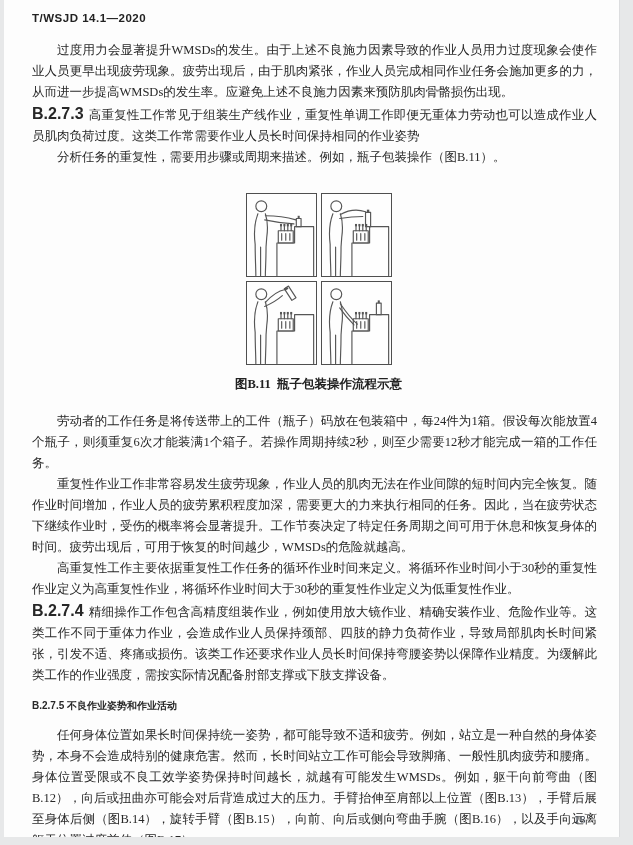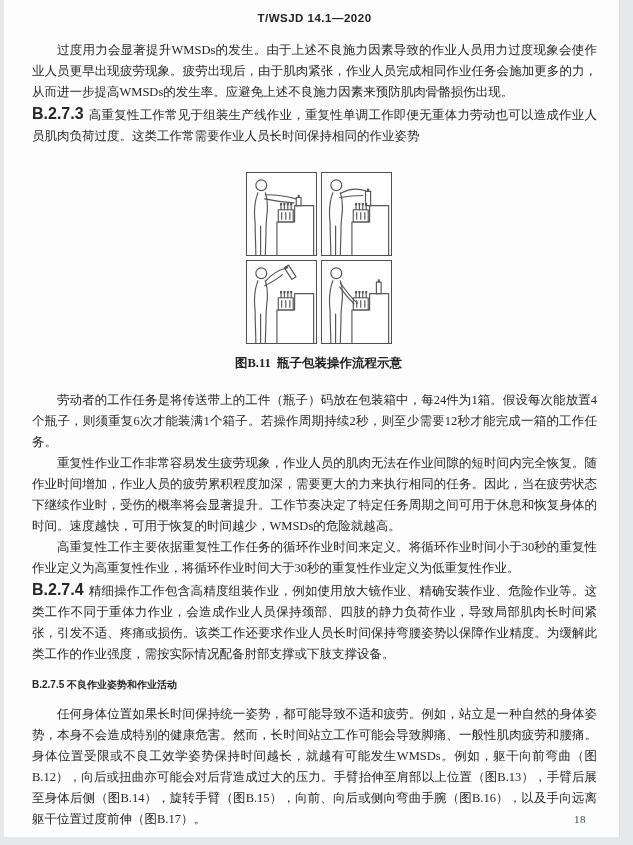--- a/index.html
+++ b/index.html
@@ -13,21 +13,21 @@
   }
   .page {
     position:absolute; left:4px; top:0;
     width:616px; height:837px;
     background:#fdfdfd;
     border-right:1px solid #dcdddf;
     color:#2a2a2a;
     padding:12px 22px 0 28px;
   }
   .doc-header {
-    text-align:center;
+    text-align:left;
     font-family:"Liberation Sans","DejaVu Sans",sans-serif;
     font-weight:bold;
     font-size:11.5px;
     letter-spacing:0.5px;
     color:#222;
     margin-bottom:16px;
   }
   .body-text { font-size:12.5px; line-height:21px; text-align:justify; color:#272727; }
   .para { text-indent:2em; }
   .para-flush { text-indent:0; }
@@ -84,20 +84,21 @@
   <div class="page">
 
     <div class="doc-header">T/WSJD 14.1—2020</div>
 
     <div class="body-text">
 
       <p class="para">过度用力会显著提升WMSDs的发生。由于上述不良施力因素导致的作业人员用力过度现象会使作业人员更早出现疲劳现象。疲劳出现后，由于肌肉紧张，作业人员完成相同作业任务会施加更多的力，从而进一步提高WMSDs的发生率。应避免上述不良施力因素来预防肌肉骨骼损伤出现。</p>
 
       <p class="para-flush"><span class="clause-label">B.2.7.3</span><span>高重复性工作常见于组装生产线作业，重复性单调工作即便无重体力劳动也可以造成作业人员肌肉负荷过度。这类工作常需要作业人员长时间保持相同的作业姿势</span></p>
 
+      <p class="para">分析任务的重复性，需要用步骤或周期来描述。例如，瓶子包装操作（图B.11）。</p>
 
       <div class="figure-block">
         <div class="figure-grid">
 
           <div class="panel">
             <svg width="68" height="81" viewBox="0 0 100 118">
               <path class="line-art" d="M 44 118 L 44 70 L 70 70 L 70 46 L 98 46 L 98 118"></path>
               <rect class="line-art" x="46" y="52" width="22" height="18"></rect>
               <path class="line-art" d="M 50 52 V 45 M 55 52 V 45 M 60 52 V 45 M 65 52 V 45 M 51 56 V 66 M 57 56 V 66 M 63 56 V 66"></path>
               <rect class="line-art-fill" x="48.5" y="42" width="3" height="3.5"></rect>
@@ -162,21 +163,21 @@
               <rect class="line-art-fill" x="82" y="25" width="3" height="4"></rect>
             </svg>
           </div>
 
         </div>
         <div class="figure-caption">图B.11  瓶子包装操作流程示意</div>
       </div>
 
       <p class="para after-figure">劳动者的工作任务是将传送带上的工件（瓶子）码放在包装箱中，每24件为1箱。假设每次能放置4个瓶子，则须重复6次才能装满1个箱子。若操作周期持续2秒，则至少需要12秒才能完成一箱的工作任务。</p>
 
-      <p class="para">重复性作业工作非常容易发生疲劳现象，作业人员的肌肉无法在作业间隙的短时间内完全恢复。随作业时间增加，作业人员的疲劳累积程度加深，需要更大的力来执行相同的任务。因此，当在疲劳状态下继续作业时，受伤的概率将会显著提升。工作节奏决定了特定任务周期之间可用于休息和恢复身体的时间。速度越快，可用于恢复的时间越少，WMSDs的危险就越高。</p>
+      <p class="para">重复性作业工作非常容易发生疲劳现象，作业人员的肌肉无法在作业间隙的短时间内完全恢复。随作业时间增加，作业人员的疲劳累积程度加深，需要更大的力来执行相同的任务。因此，当在疲劳状态下继续作业时，受伤的概率将会显著提升。工作节奏决定了特定任务周期之间可用于休息和恢复身体的时间。疲劳出现后，可用于恢复的时间越少，WMSDs的危险就越高。</p>
 
       <p class="para">高重复性工作主要依据重复性工作任务的循环作业时间来定义。将循环作业时间小于30秒的重复性作业定义为高重复性作业，将循环作业时间大于30秒的重复性作业定义为低重复性作业。</p>
 
       <p class="para-flush"><span class="clause-label">B.2.7.4</span><span>精细操作工作包含高精度组装作业，例如使用放大镜作业、精确安装作业、危险作业等。这类工作不同于重体力作业，会造成作业人员保持颈部、四肢的静力负荷作业，导致局部肌肉长时间紧张，引发不适、疼痛或损伤。该类工作还要求作业人员长时间保持弯腰姿势以保障作业精度。为缓解此类工作的作业强度，需按实际情况配备肘部支撑或下肢支撑设备。</span></p>
 
       <div class="section-heading">B.2.7.5  不良作业姿势和作业活动</div>
 
       <p class="para">任何身体位置如果长时间保持统一姿势，都可能导致不适和疲劳。例如，站立是一种自然的身体姿势，本身不会造成特别的健康危害。然而，长时间站立工作可能会导致脚痛、一般性肌肉疲劳和腰痛。身体位置受限或不良工效学姿势保持时间越长，就越有可能发生WMSDs。例如，躯干向前弯曲（图B.12），向后或扭曲亦可能会对后背造成过大的压力。手臂抬伸至肩部以上位置（图B.13），手臂后展至身体后侧（图B.14），旋转手臂（图B.15），向前、向后或侧向弯曲手腕（图B.16），以及手向远离躯干位置过度前伸（图B.17）。</p>
 
     </div>

